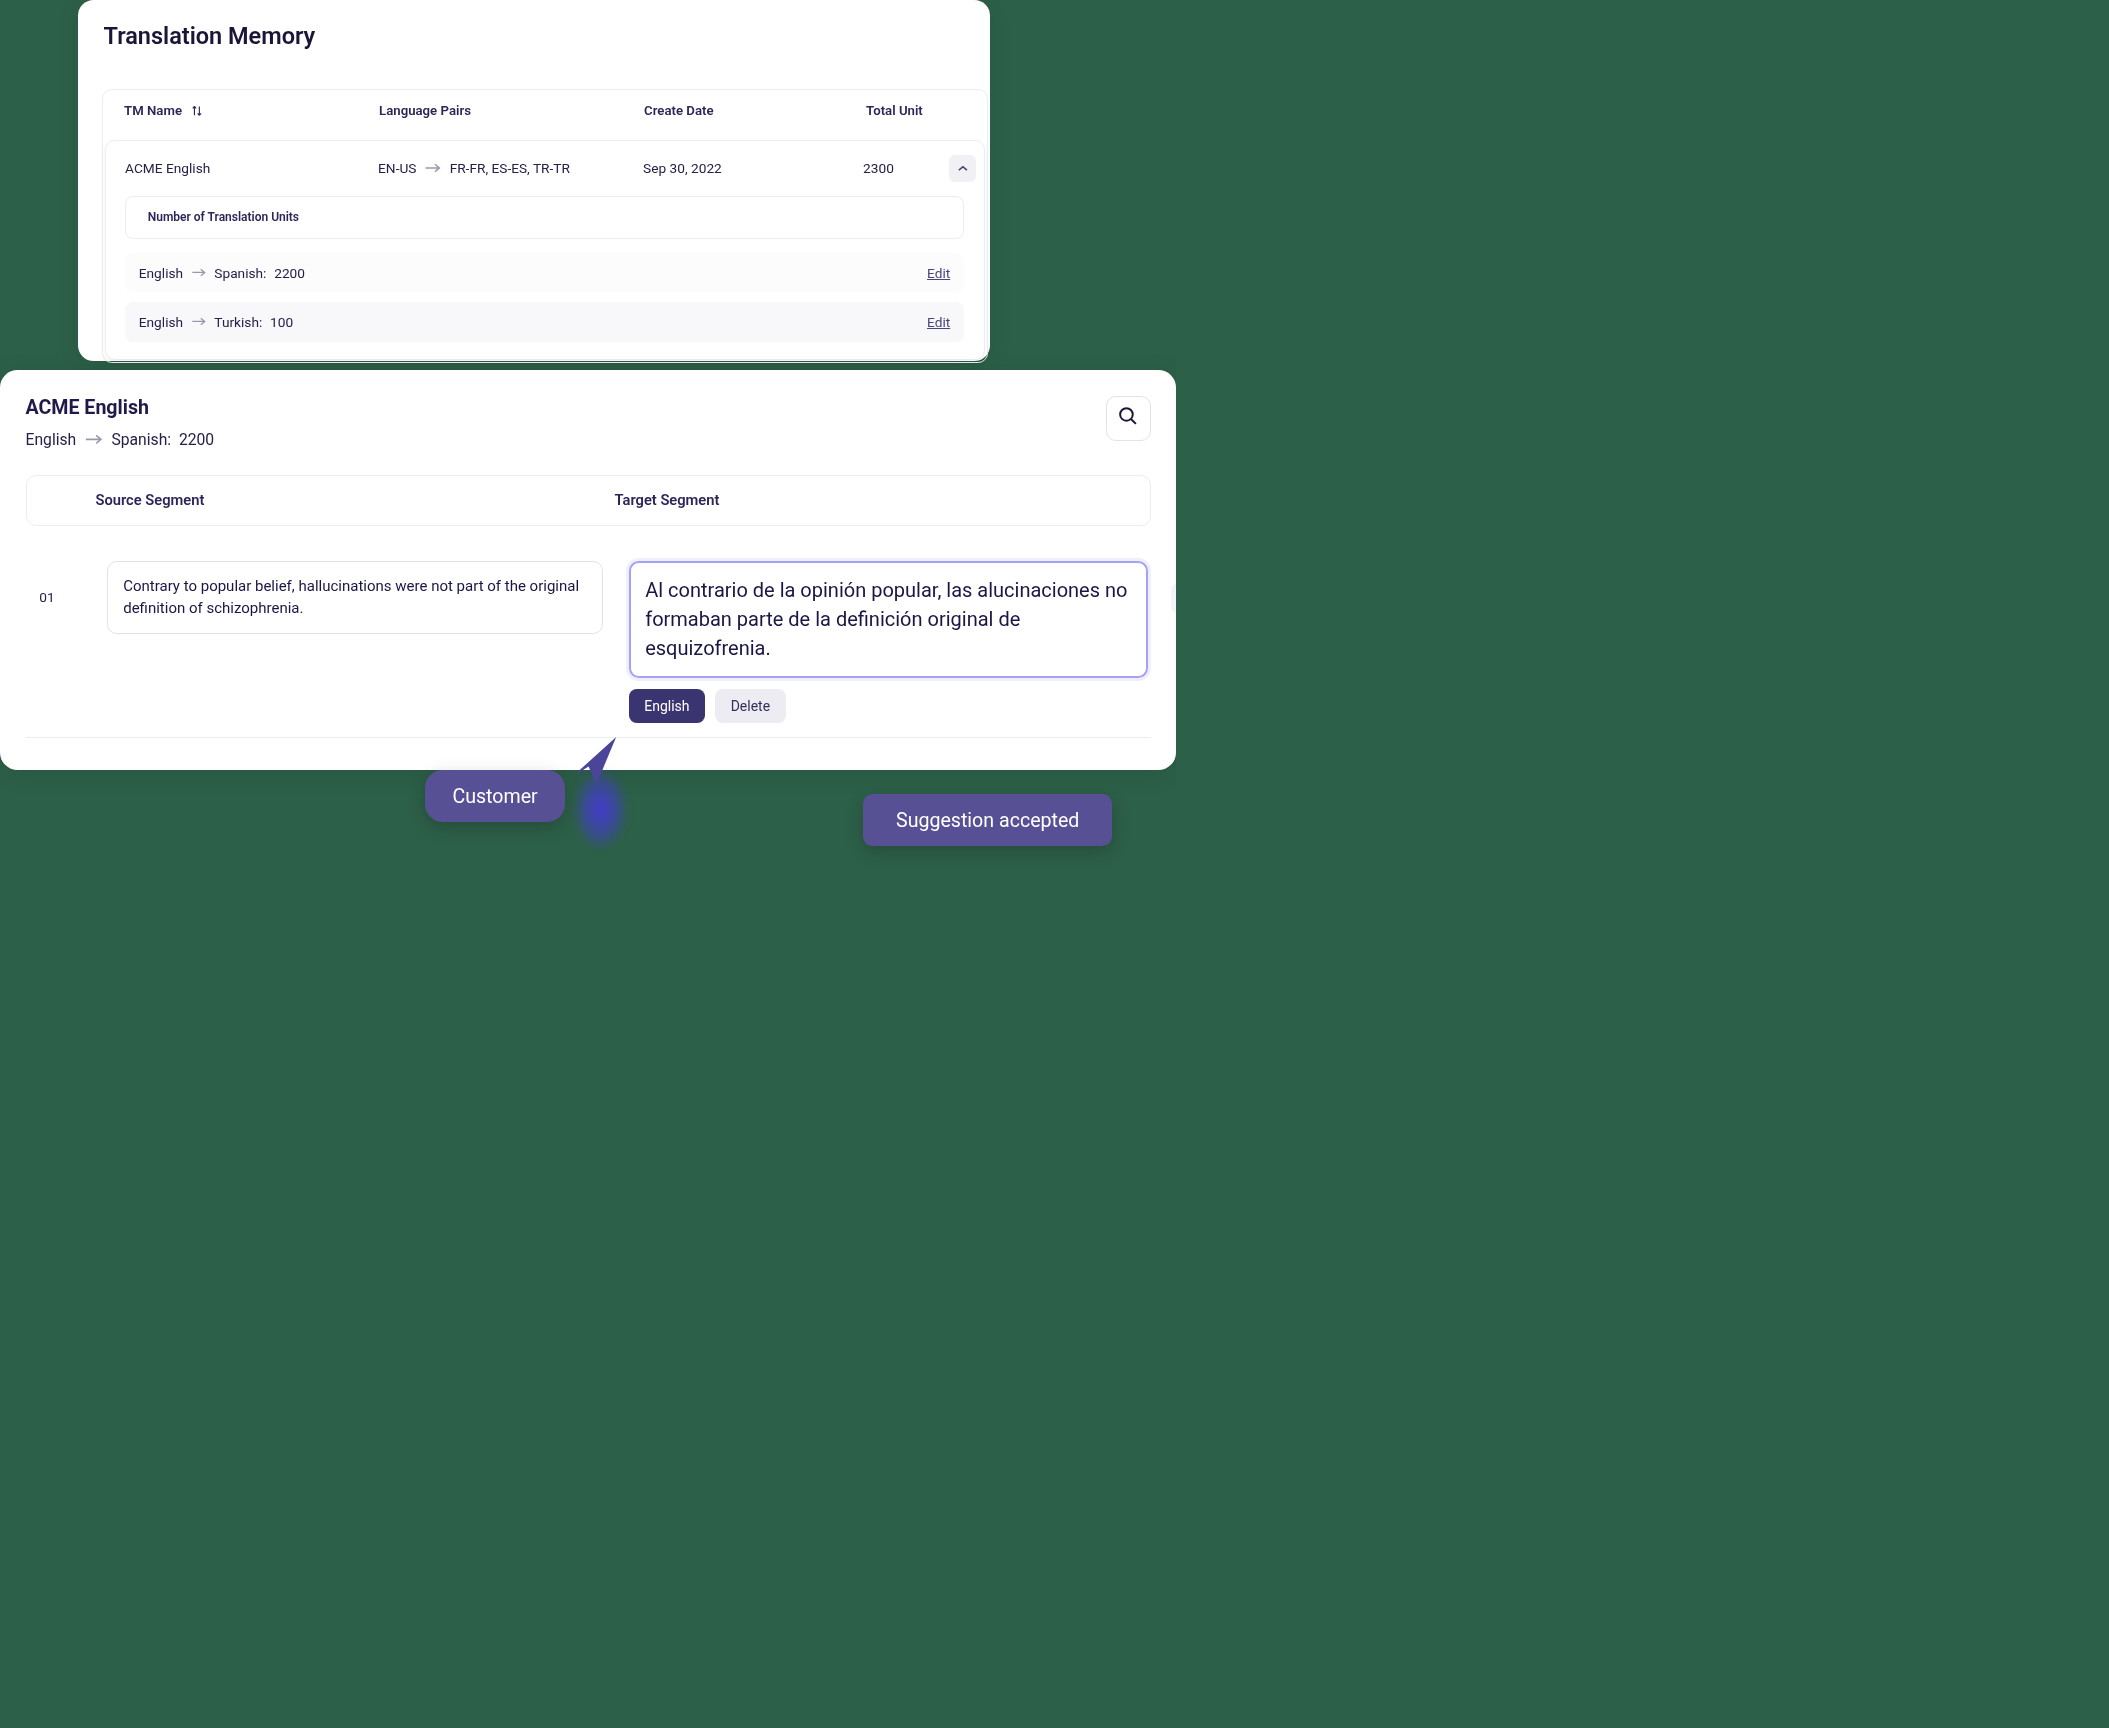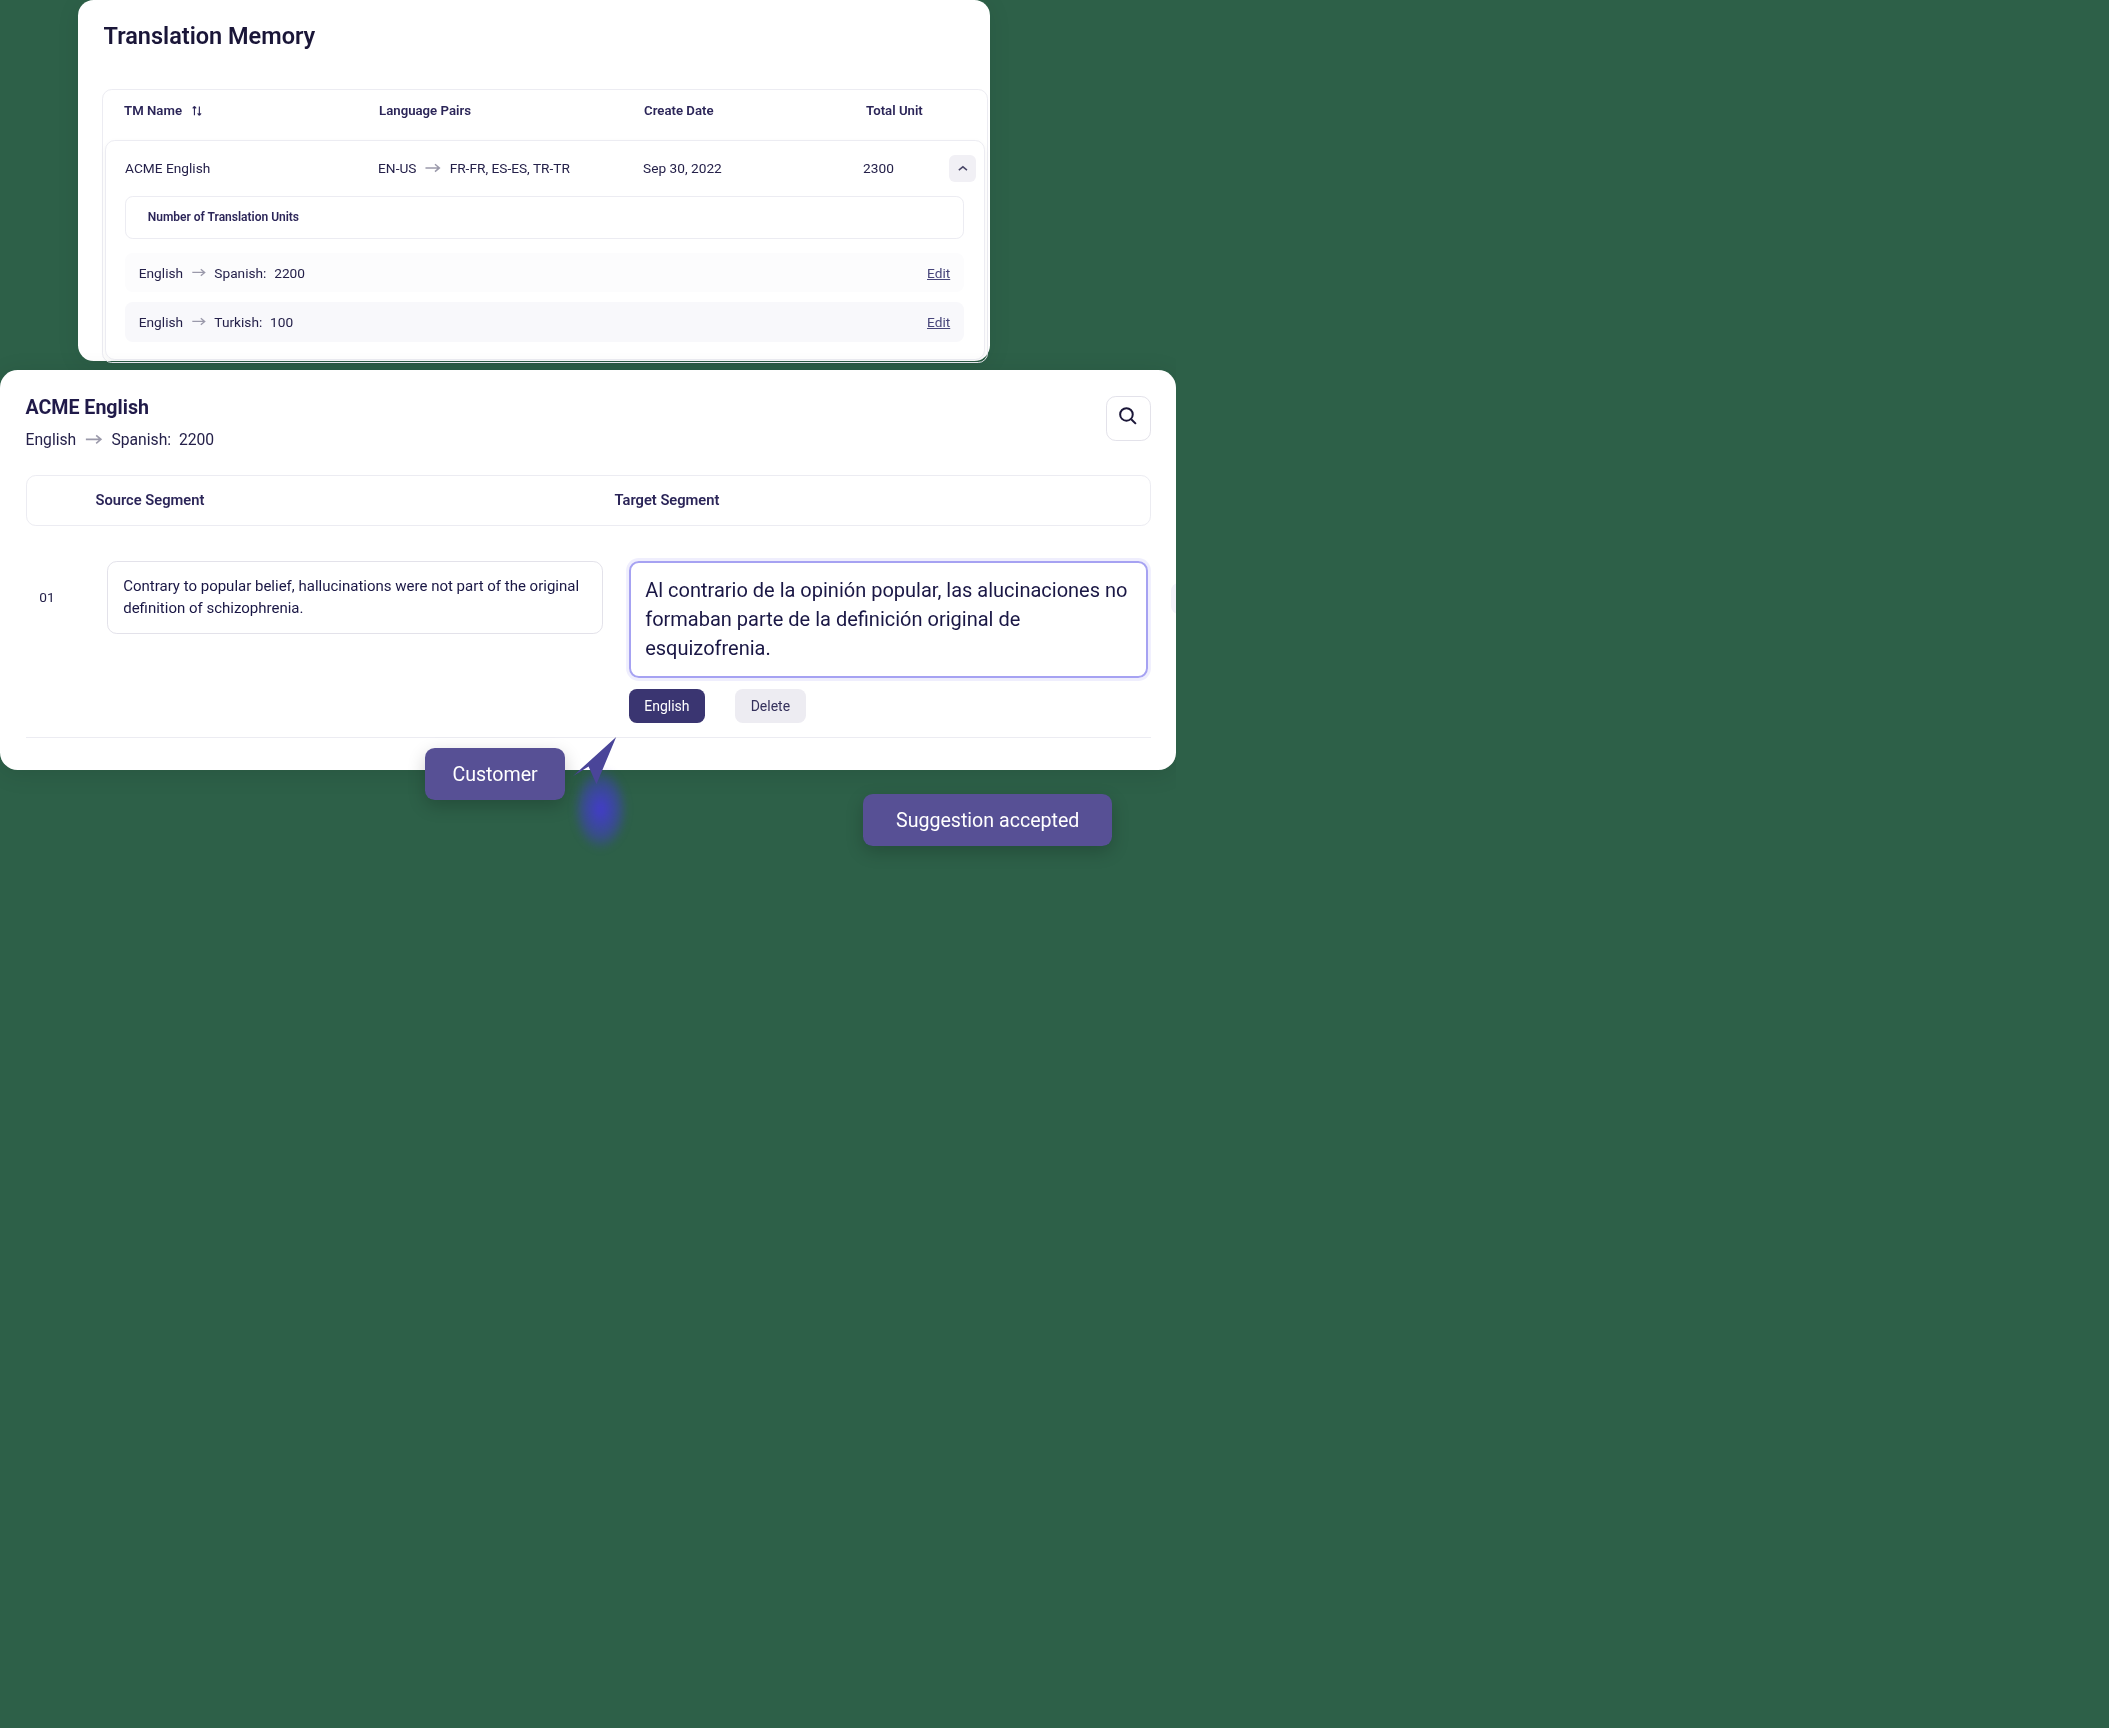--- a/index.html
+++ b/index.html
@@ -88,36 +88,36 @@
       font-size:20px; line-height:1.45; color:#1a1745;
       box-shadow:0 0 0 2.9px rgba(126,113,242,.12);
     }
     .tgt-actions{ display:flex; gap:9.8px;}
     .btn-suggest{
       background:#3a3571; color:#fff; border:none; border-radius:7.8px;
       padding:8.8px 15.7px; font-size:14px; cursor:pointer;
     }
     .btn-delete{
       background:#edecf2; color:#35315c; border:none; border-radius:7.8px;
-      padding:8.8px 15.7px; font-size:14px; cursor:pointer;margin-left:20px;
+      padding:8.8px 15.7px; font-size:14px; cursor:pointer;
     }
     .pencil-btn{
       margin-left:11.8px; margin-top:21.6px; width:31px; height:31px; border-radius:7.8px;
       background:#f4f3fb; color:#7d72f0; display:flex; align-items:center; justify-content:center; cursor:pointer;
     }
     .seg-divider{
       position:absolute; left:25.5px; right:25.5px; top:367px; height:1px; background:#ececf2;
     }
 
     
     .badge{
       position:absolute; background:#575095; color:#fff; font-size:19.6px;
       padding:14.7px 27.4px; border-radius:9.8px; box-shadow:0 5.9px 17.6px rgba(0,0,0,.2);
     }
-    .badge.customer{ left:425px; top:748px;}
+    .badge.customer{ left:425px; top:770px;border-radius:18px;}
     .badge.accepted{ left:863px; top:794px; padding:14.7px 33px;}
 
     .cursor-glow{
       position:absolute; width:108px; height:157px; pointer-events:none;
     }
     .cursor-glow .blur{
       position:absolute; left:17.6px; top:33px; width:71px; height:118px;
       background: radial-gradient(ellipse 39px 59px at 50% 40%, rgba(70,55,220,.9), rgba(70,55,220,.45) 45%, rgba(70,55,220,0) 70%);
       filter:blur(3.9px);
     }

